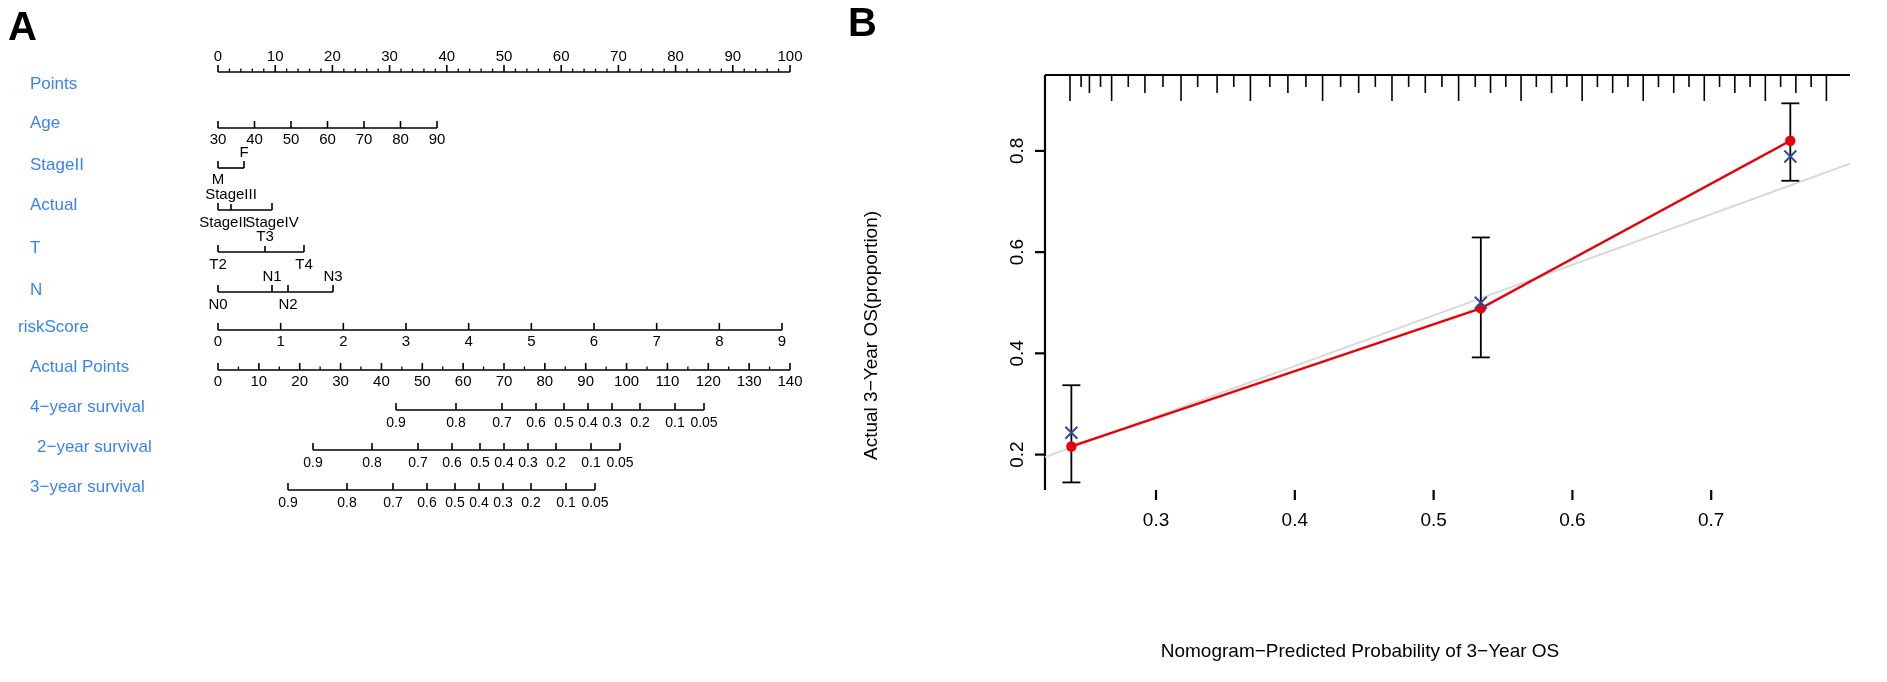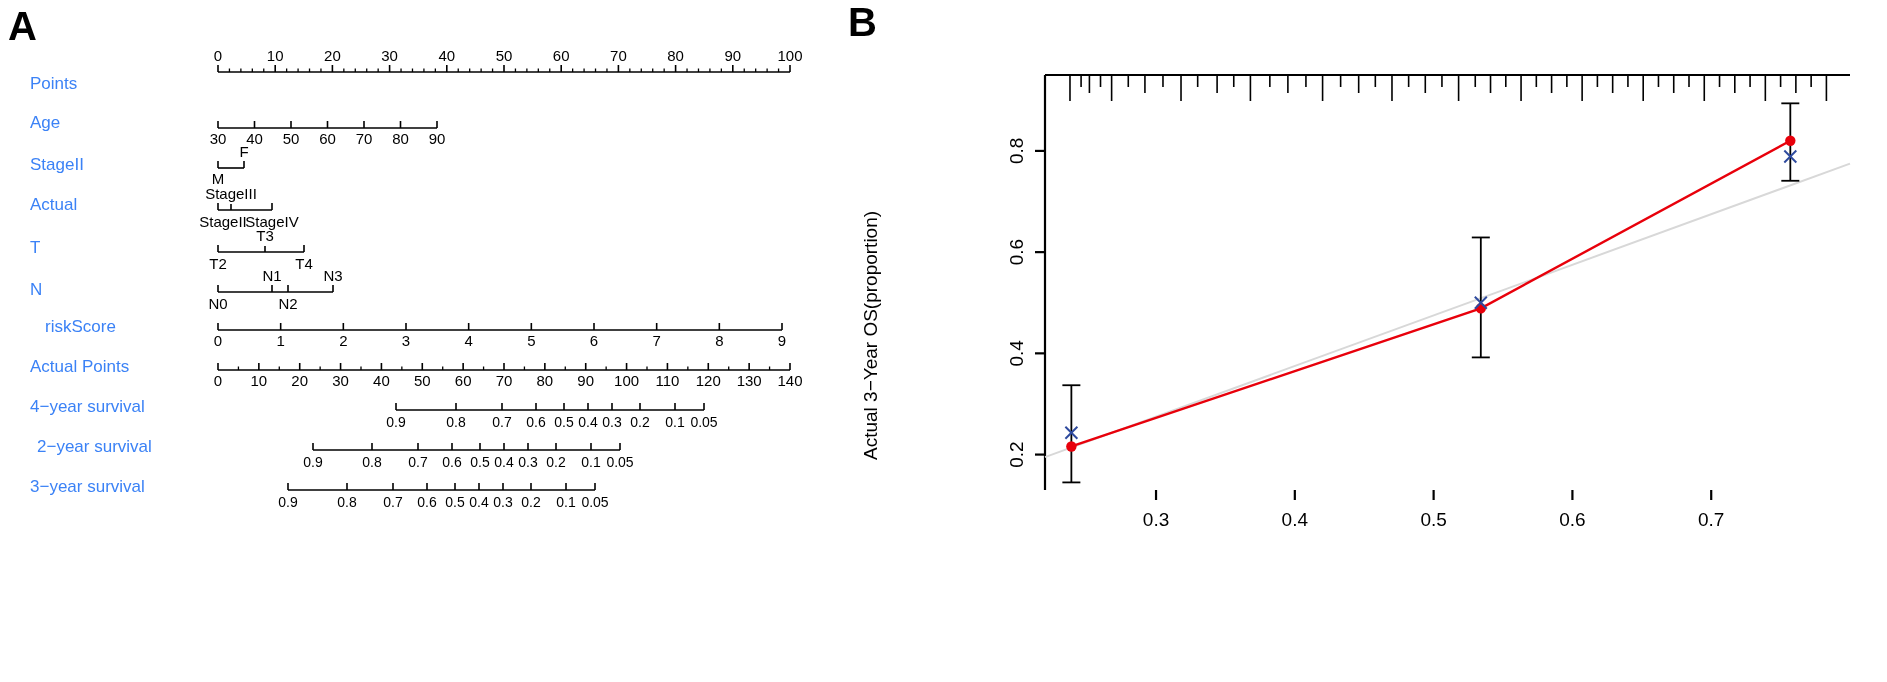--- a/index.html
+++ b/index.html
@@ -26,21 +26,21 @@
 
 <div id="panelA">
   <div class="panel-letter" style="left:8px;top:6px;">A</div>
 
   <div class="row-label" style="left:30px;top:74px;">Points</div>
   <div class="row-label" style="left:30px;top:113px;">Age</div>
   <div class="row-label" style="left:30px;top:155px;">StageII</div>
   <div class="row-label" style="left:30px;top:195px;">Actual</div>
   <div class="row-label" style="left:30px;top:238px;">T</div>
   <div class="row-label" style="left:30px;top:280px;">N</div>
-  <div class="row-label" style="left:45px;top:317px;">riskScore</div>
+  <div class="row-label" style="left:18px;top:317px;">riskScore</div>
   <div class="row-label" style="left:30px;top:357px;">Actual Points</div>
   <div class="row-label" style="left:30px;top:397px;">4−year survival</div>
   <div class="row-label" style="left:37px;top:437px;">2−year survival</div>
   <div class="row-label" style="left:30px;top:477px;text-align:center;">3−year survival</div>
 
   <svg id="nomo-svg" width="830" height="682" style="position:absolute;left:0;top:0;">
       <g>
         <line x1="218" y1="72" x2="790" y2="72" stroke="#000" stroke-width="1.6"></line>
         <line x1="218" y1="72" x2="218" y2="65" stroke="#000" stroke-width="1.6"></line>
         <text x="218" y="61" font-size="15" font-family="&quot;Liberation Sans&quot;, sans-serif" text-anchor="middle" fill="#000">0</text>
@@ -297,20 +297,21 @@
         <line x1="595" y1="490" x2="595" y2="483" stroke="#000" stroke-width="1.6"></line>
         <text x="595" y="507" font-size="14" font-family="&quot;Liberation Sans&quot;, sans-serif" text-anchor="middle" fill="#000">0.05</text>
       </g>
     </svg>
 </div>
 
 <div id="panelB">
   <div class="panel-letter" style="left:18px;top:2px;">B</div>
 
   <div class="ylab-txt" style="left:30px;top:460px;">Actual 3−Year OS(proportion)</div>
+  <div class="xlab-txt" style="left:530px;top:640px;">Nomogram−Predicted Probability of 3−Year OS</div>
 
   <svg id="calib-svg" width="1057" height="682" style="position:absolute;left:0;top:0;">
       <line x1="215" y1="75" x2="215" y2="490" stroke="#000" stroke-width="2.2"></line>
       <line x1="215" y1="75" x2="1020" y2="75" stroke="#000" stroke-width="2.2"></line>
       <g>
         <line x1="239.98275862068965" y1="75" x2="239.98275862068965" y2="101" stroke="#000" stroke-width="1.6"></line>
         <line x1="251.08620689655172" y1="75" x2="251.08620689655172" y2="87" stroke="#000" stroke-width="1.6"></line>
         <line x1="259.41379310344826" y1="75" x2="259.41379310344826" y2="93" stroke="#000" stroke-width="1.6"></line>
         <line x1="270.51724137931035" y1="75" x2="270.51724137931035" y2="87" stroke="#000" stroke-width="1.6"></line>
         <line x1="281.62068965517244" y1="75" x2="281.62068965517244" y2="101" stroke="#000" stroke-width="1.6"></line>

